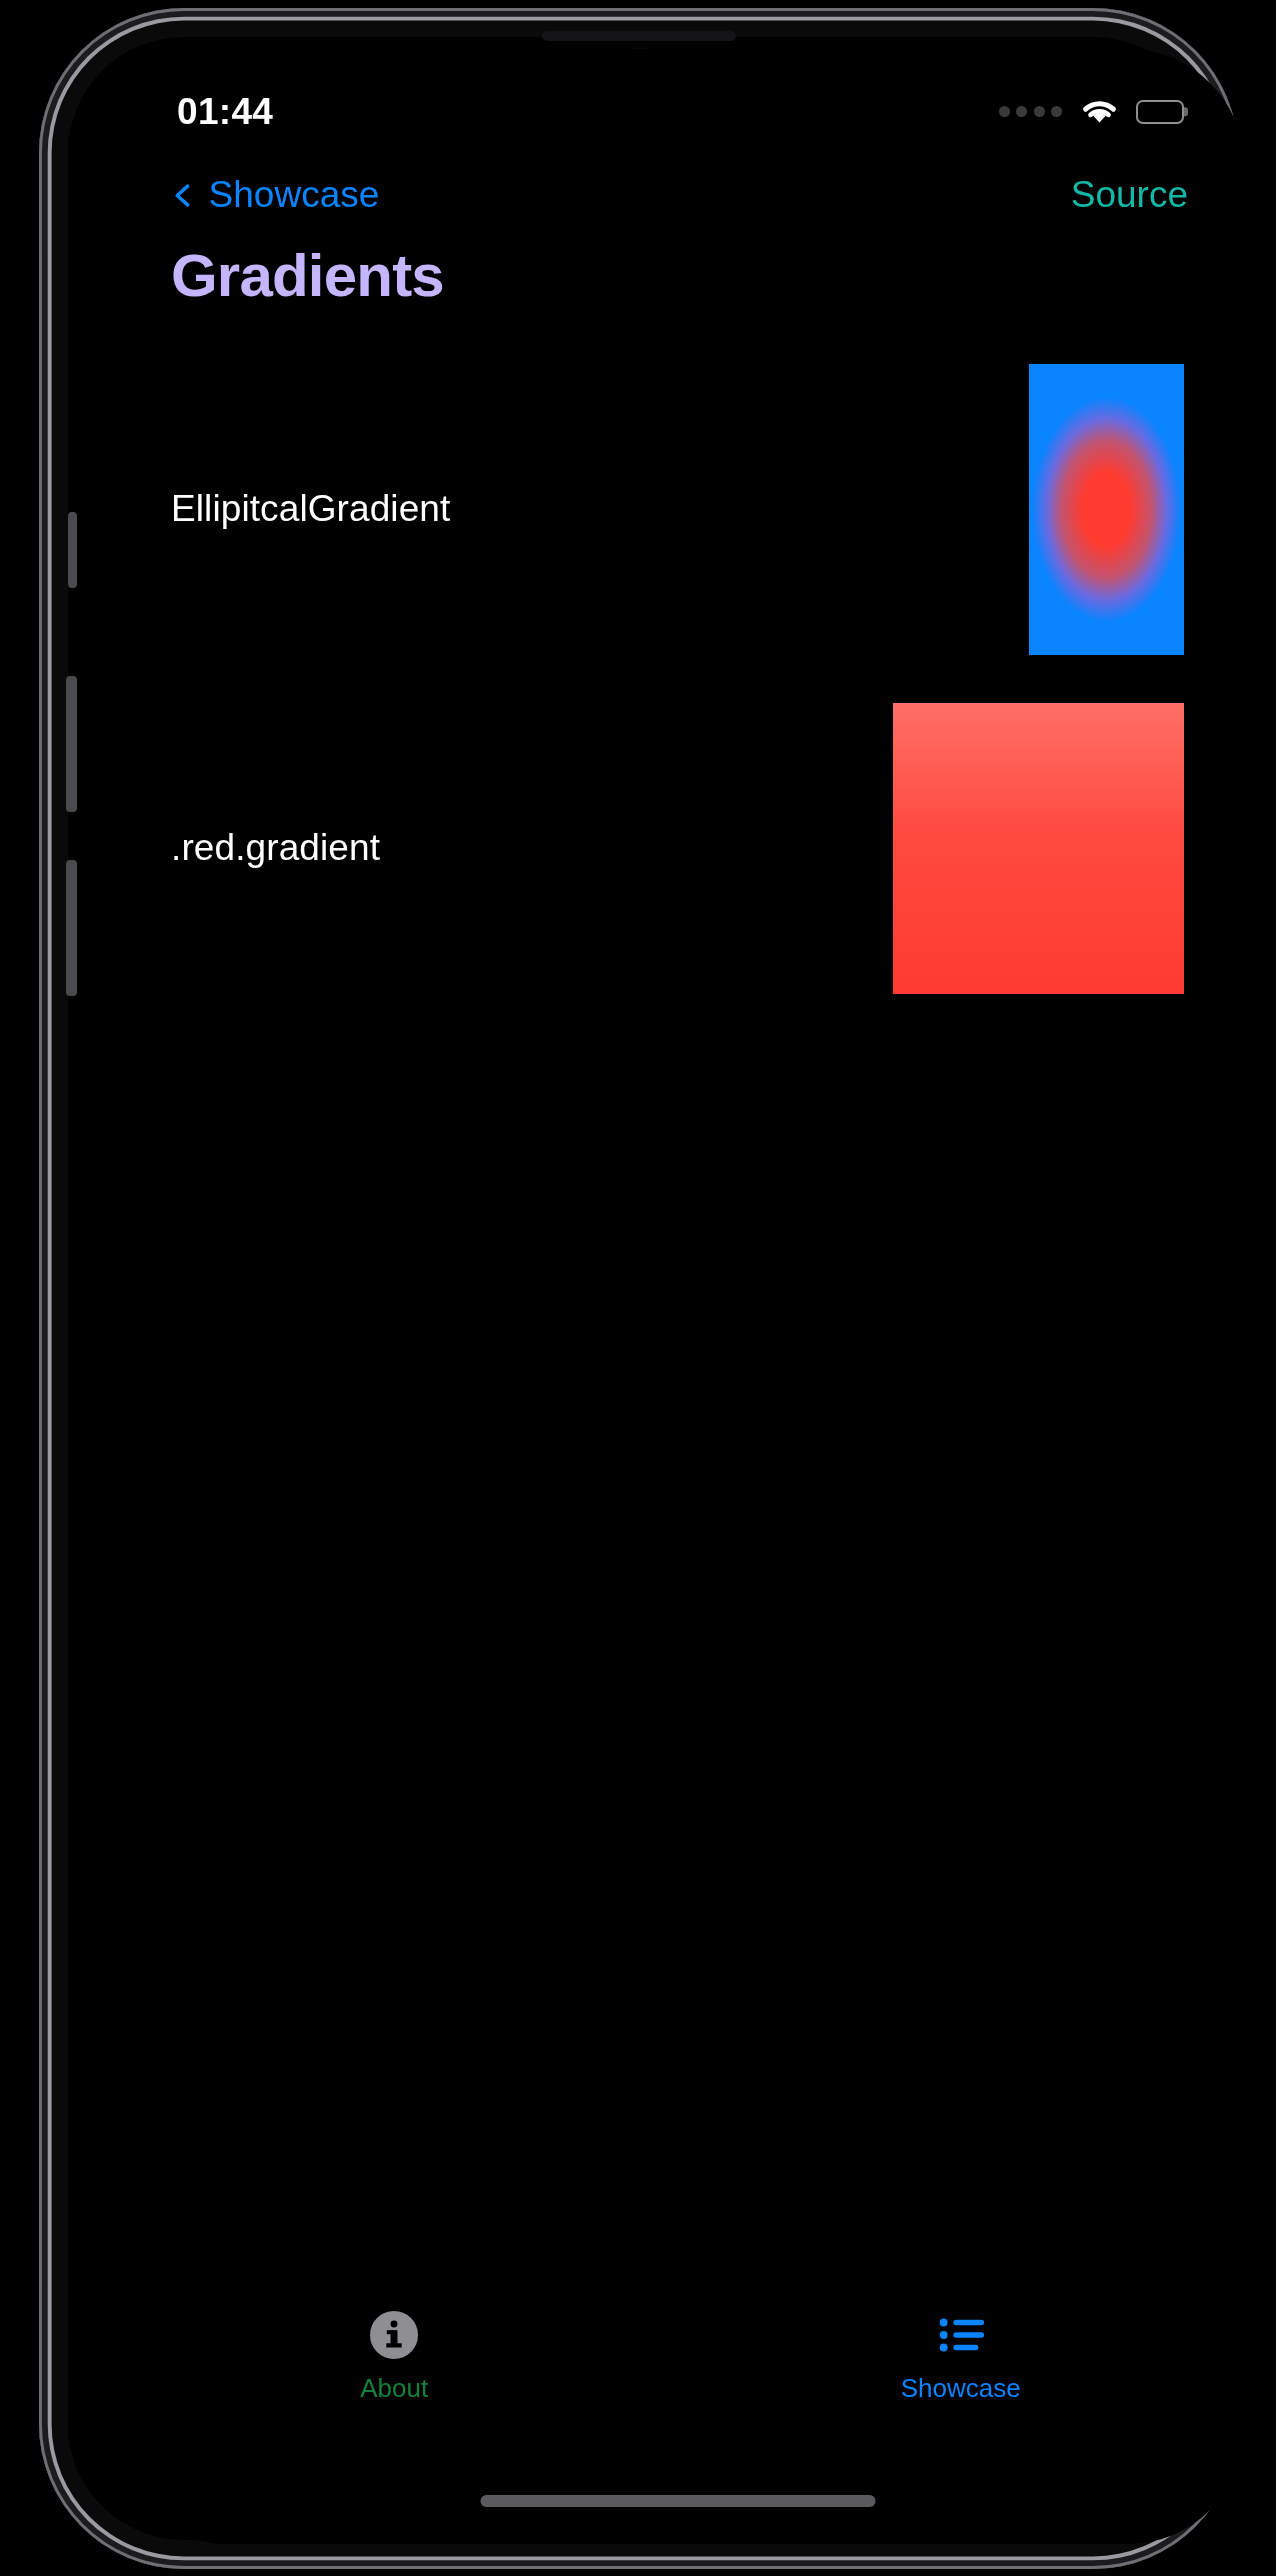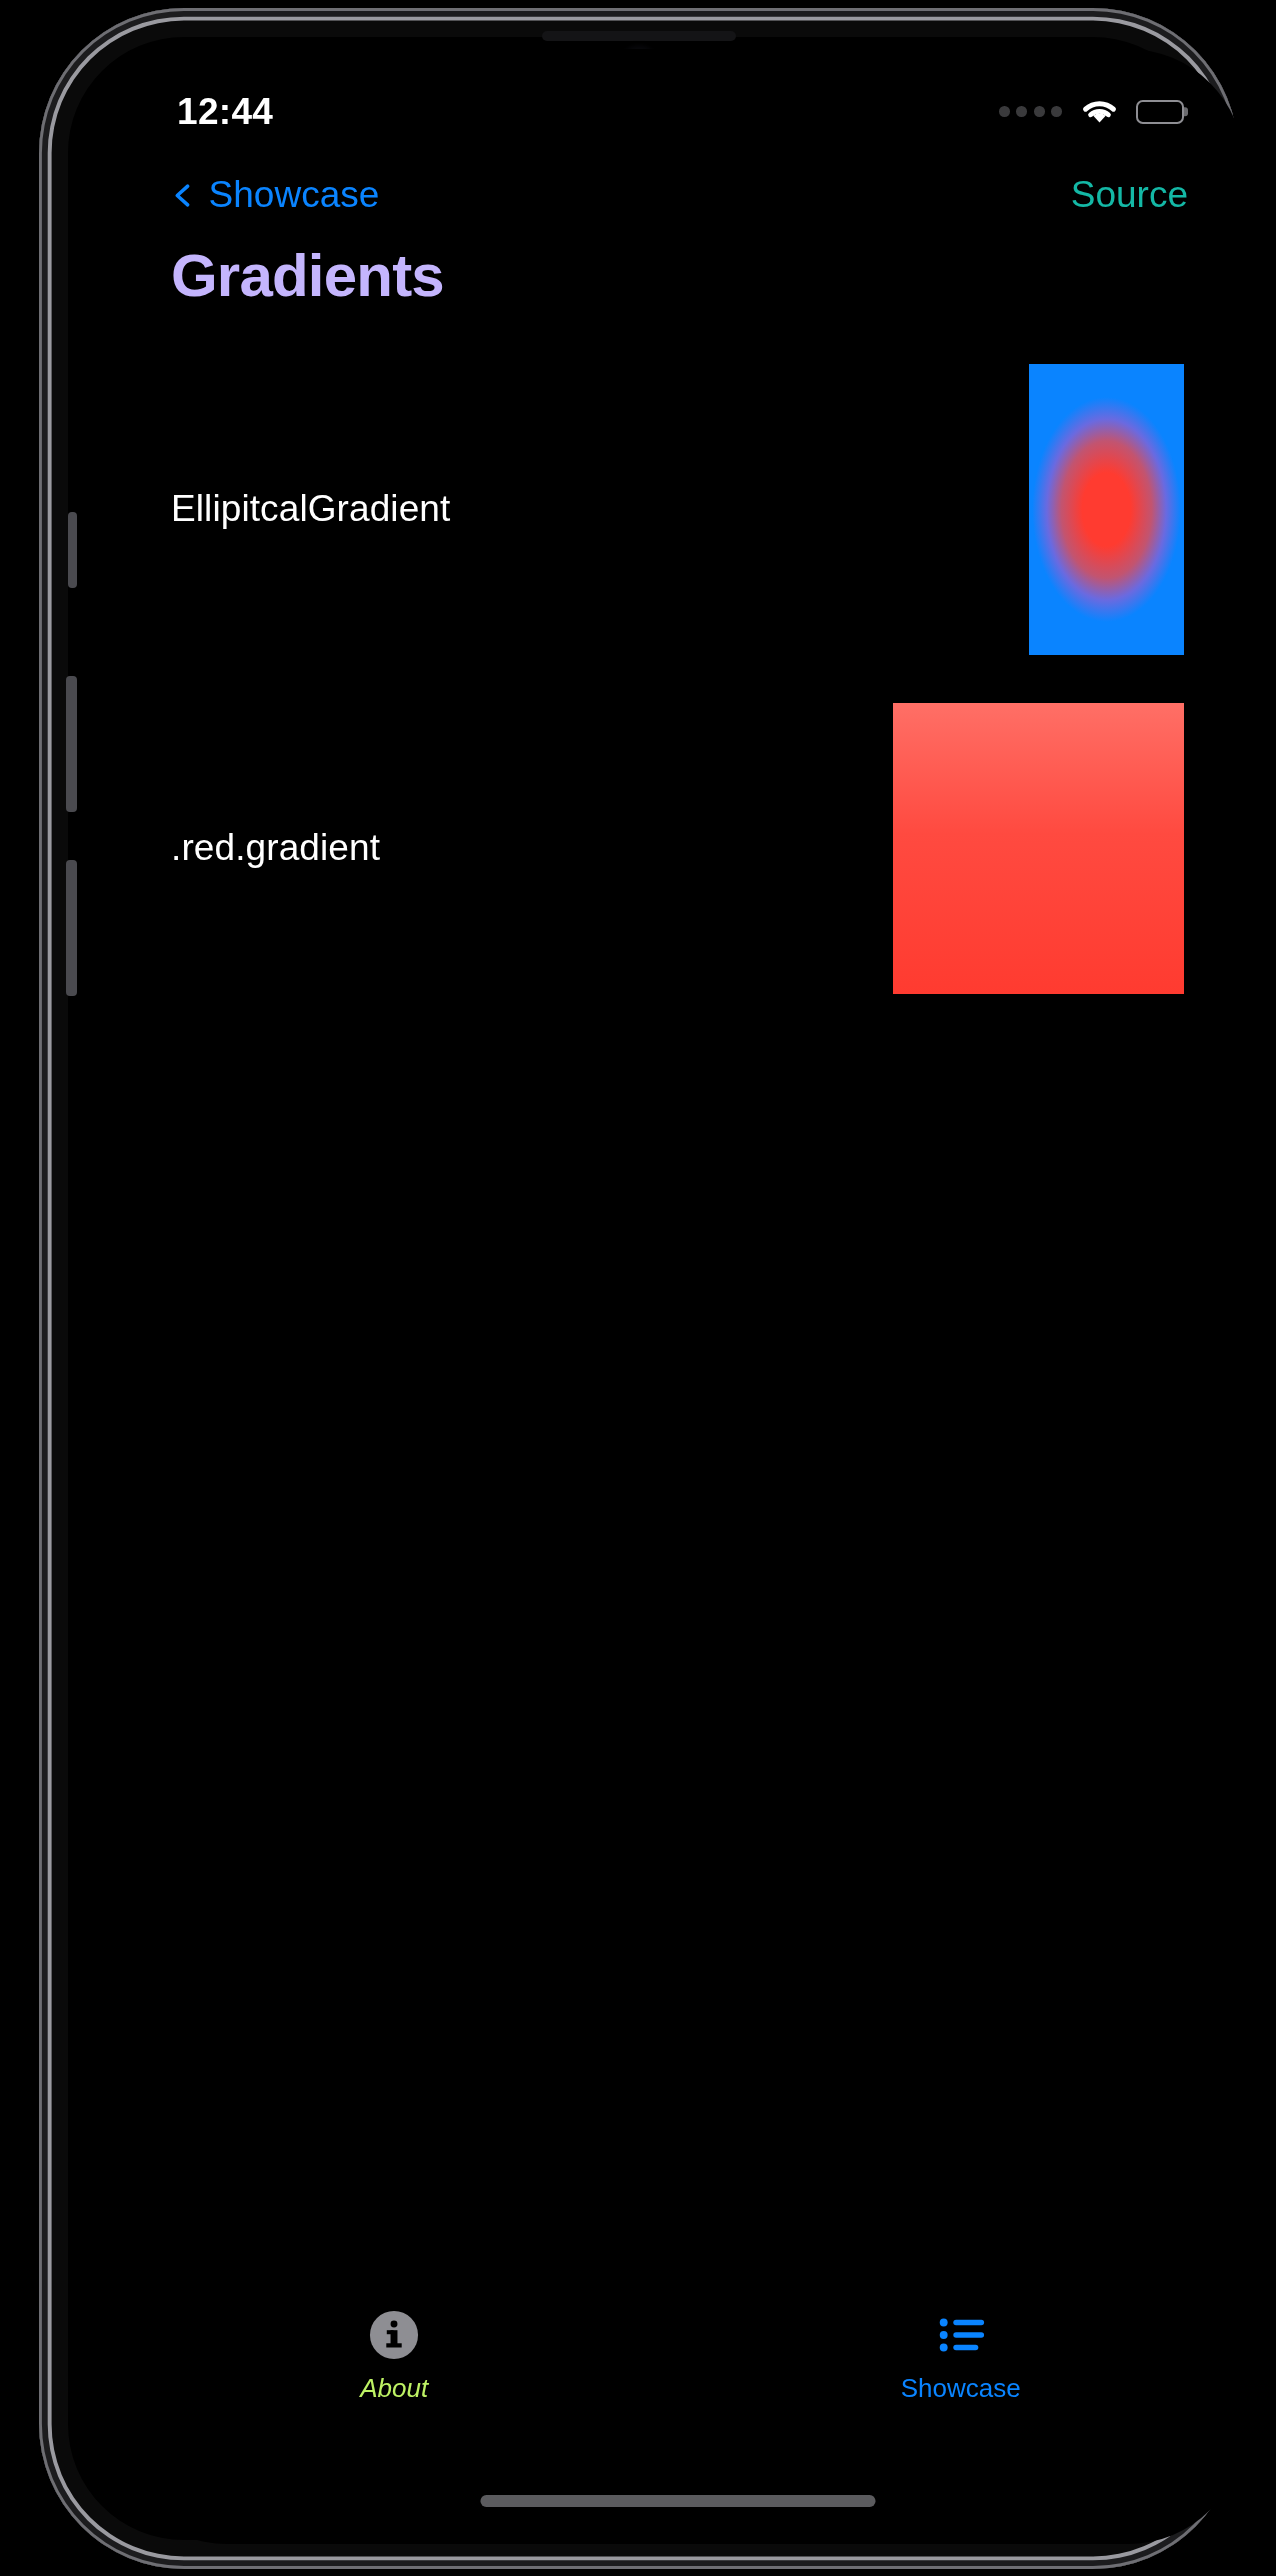--- a/index.html
+++ b/index.html
@@ -128,21 +128,21 @@
   #tab-bar {
     position:absolute; left:0; bottom:114px; width:100%; height:145px;
     display:flex; align-items:center;
   }
   .tab-item {
     flex:1; display:flex; flex-direction:column;
     align-items:center; justify-content:center; gap:13.6px; cursor:pointer;
   }
   .tab-icon { width:50px; height:50px; display:block; }
   .tab-label { font-size:26px; }
-  #tab-about .tab-label   { color:#bef264;font-style:italic; }
+  #tab-about .tab-label   { color:#15803d; }
   #tab-showcase .tab-label{ color:#0A84FF; }
 
   
   #home-indicator {
     position:absolute; left:50%; bottom:37px; transform:translateX(-50%);
     width:395px; height:11.6px; border-radius:5.8px; background:#5b5b5e;
   }
 </style>
 </head>
 <body>
@@ -153,21 +153,21 @@
   <div class="side-btn" id="volume-up"></div>
   <div class="side-btn" id="volume-down"></div>
   <div class="side-btn" id="power-button"></div>
 
   <div id="earpiece-speaker"></div>
   <div id="camera-dot"></div>
 
   <div id="screen">
 
     <div id="status-bar">
-      <div id="status-time">12:44</div>
+      <div id="status-time">01:44</div>
       <div id="status-right">
         <span id="signal-dots">
           <i></i>
             <i></i>
             <i></i>
             <i></i>
         </span>
         <svg width="41" height="29" viewBox="0 0 42 30">
           <path d="M21 26.5 L14.6 19.4 a9.6 9.6 0 0 1 12.8 0 Z" fill="#fff"></path>
           <path d="M6.6 12.6 a21 21 0 0 1 28.8 0" stroke="#fff" stroke-width="5.2" fill="none" stroke-linecap="round"></path>

